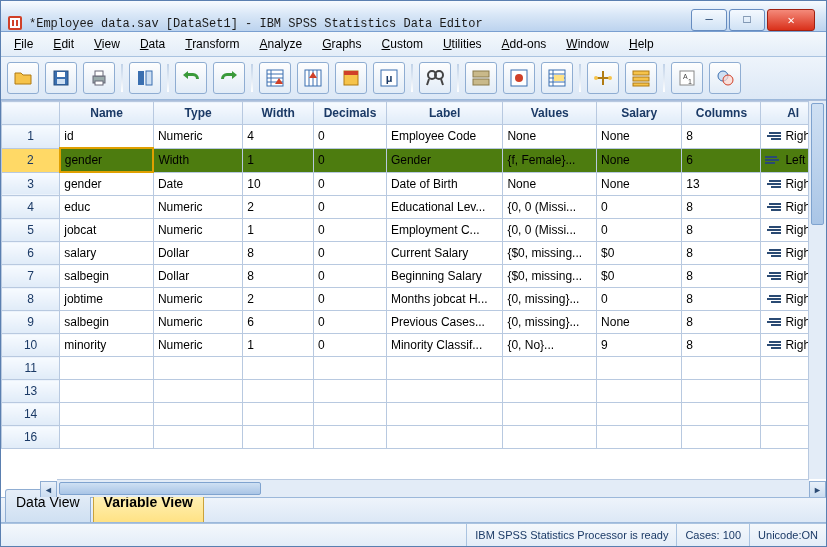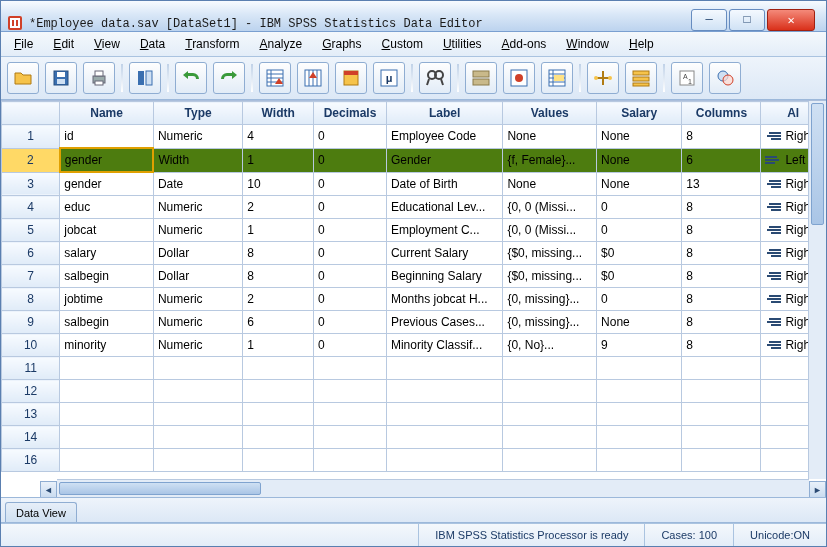--- a/index.html
+++ b/index.html
@@ -30,25 +30,25 @@
   .align-ic span{display:block;height:2px;background:#2a4a73;margin:1px 0;}
   .al-r span:nth-child(1){margin-left:4px}.al-r span:nth-child(2){margin-left:2px}.al-r span:nth-child(3){margin-left:6px}
   .al-l span:nth-child(1){margin-right:4px}.al-l span:nth-child(2){margin-right:2px}.al-l span:nth-child(3){margin-right:6px}
   .vscroll{position:absolute;right:0;top:0;bottom:0;width:17px;background:#e3ecf7;border-left:1px solid #b8c9e0;}
   .vscroll .thumb{position:absolute;left:2px;right:2px;top:2px;height:120px;background:linear-gradient(#cfe0f3,#a9c5e6);border:1px solid #7fa3cf;border-radius:2px;}
   .hscroll{height:17px;background:#e3ecf7;border-top:1px solid #b8c9e0;position:relative;margin:0 17px 0 56px;}
   .hscroll .thumb{position:absolute;top:2px;bottom:2px;left:2px;width:200px;background:linear-gradient(#cfe0f3,#a9c5e6);border:1px solid #7fa3cf;border-radius:2px;}
   .hscroll .arrow{position:absolute;top:1px;width:15px;height:15px;background:linear-gradient(#e9f1fa,#cadcf0);border:1px solid #8fadd2;display:flex;align-items:center;justify-content:center;font-size:9px;color:#2a4a73;}
   .hscroll .arrow.l{left:-17px;} .hscroll .arrow.r{right:-17px;}
   .viewtabs{height:24px;background:linear-gradient(#eef4fb,#dce8f6);display:flex;align-items:flex-end;padding:0 4px;border-top:1px solid #9cb8da;border-bottom:1px solid #9cb8da;}
-  .vtab{padding:4px 10px 3px;border:1px solid #8fadd2;border-bottom:none;border-radius:3px 3px 0 0;background:linear-gradient(#e6eef8,#cfe0f2);margin-right:2px;font-size:11px;}
+  .vtab{padding:4px 10px 12px;border:1px solid #8fadd2;border-bottom:none;border-radius:3px 3px 0 0;background:linear-gradient(#e6eef8,#cfe0f2);margin-right:2px;font-size:14px;}
   .vtab.active{background:linear-gradient(#fff4c2,#ffe284);border-color:#caa23a;font-weight:bold;}
   .statusbar{height:22px;background:linear-gradient(#f4f8fc,#e3edf8);display:flex;align-items:center;font-size:11px;color:#1b3a66;border-top:1px solid #aac3e0;}
   .statusbar .spacer{flex:1;}
-  .statusbar .cell{padding:0 16px;border-left:1px solid #aac3e0;height:100%;display:flex;align-items:center;text-align:right;}
+  .statusbar .cell{padding:0 8px;border-left:1px solid #aac3e0;height:100%;display:flex;align-items:center;text-align:right;}
   col.cname{width:90px}col.ctype{width:86px}col.cwidth{width:68px}col.cdec{width:70px}col.clabel{width:112px}col.cval{width:90px}col.cmiss{width:82px}col.ccols{width:76px}col.calign{width:62px}
 </style>
 </head>
 <body>
 
 <div class="window">
 
   <div class="titlebar">
     <svg class="appicon" viewBox="0 0 16 16">
         <rect x="1" y="1" width="14" height="14" rx="2" fill="#d04028"></rect>
@@ -359,32 +359,20 @@
               <td></td>
               <td></td>
               <td></td>
               <td></td>
               <td></td>
               <td></td>
               <td></td>
               <td></td>
             </tr>
             <tr>
-              <td class="rowhdr">12</td>
-              <td></td>
-              <td></td>
-              <td></td>
-              <td></td>
-              <td></td>
-              <td></td>
-              <td></td>
-              <td></td>
-              <td></td>
-            </tr>
-            <tr>
               <td class="rowhdr">13</td>
               <td></td>
               <td></td>
               <td></td>
               <td></td>
               <td></td>
               <td></td>
               <td></td>
               <td></td>
               <td></td>
@@ -421,20 +409,21 @@
     </div>
     <div class="hscroll">
       <div class="arrow l">◄</div>
       <div class="thumb"></div>
       <div class="arrow r">►</div>
     </div>
   </div>
 
   <div class="viewtabs">
     <div class="vtab">Data View</div>
+    <div class="vtab active">Variable View</div>
   </div>
 
   <div class="statusbar">
     <div class="spacer"></div>
     <div class="cell">IBM SPSS Statistics Processor is ready</div>
     <div class="cell">Cases: 100</div>
     <div class="cell">Unicode:ON</div>
   </div>
 
 </div>

